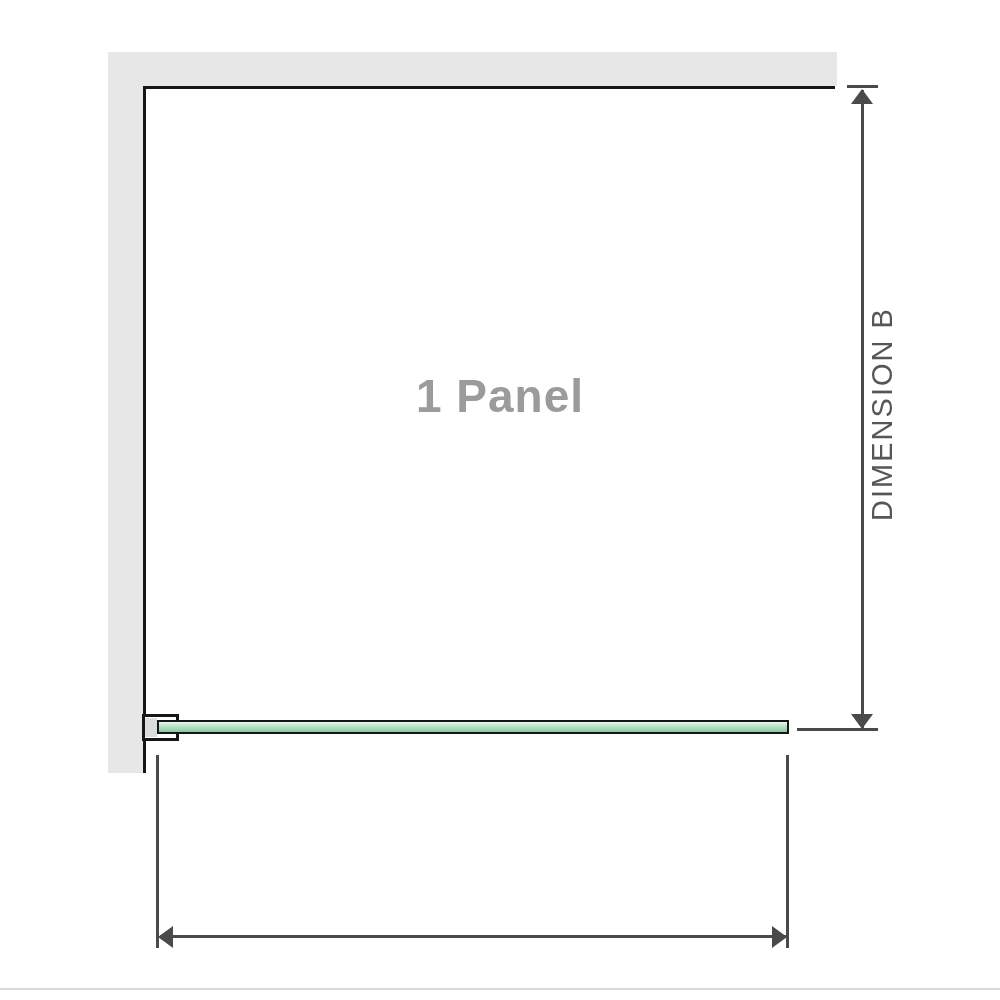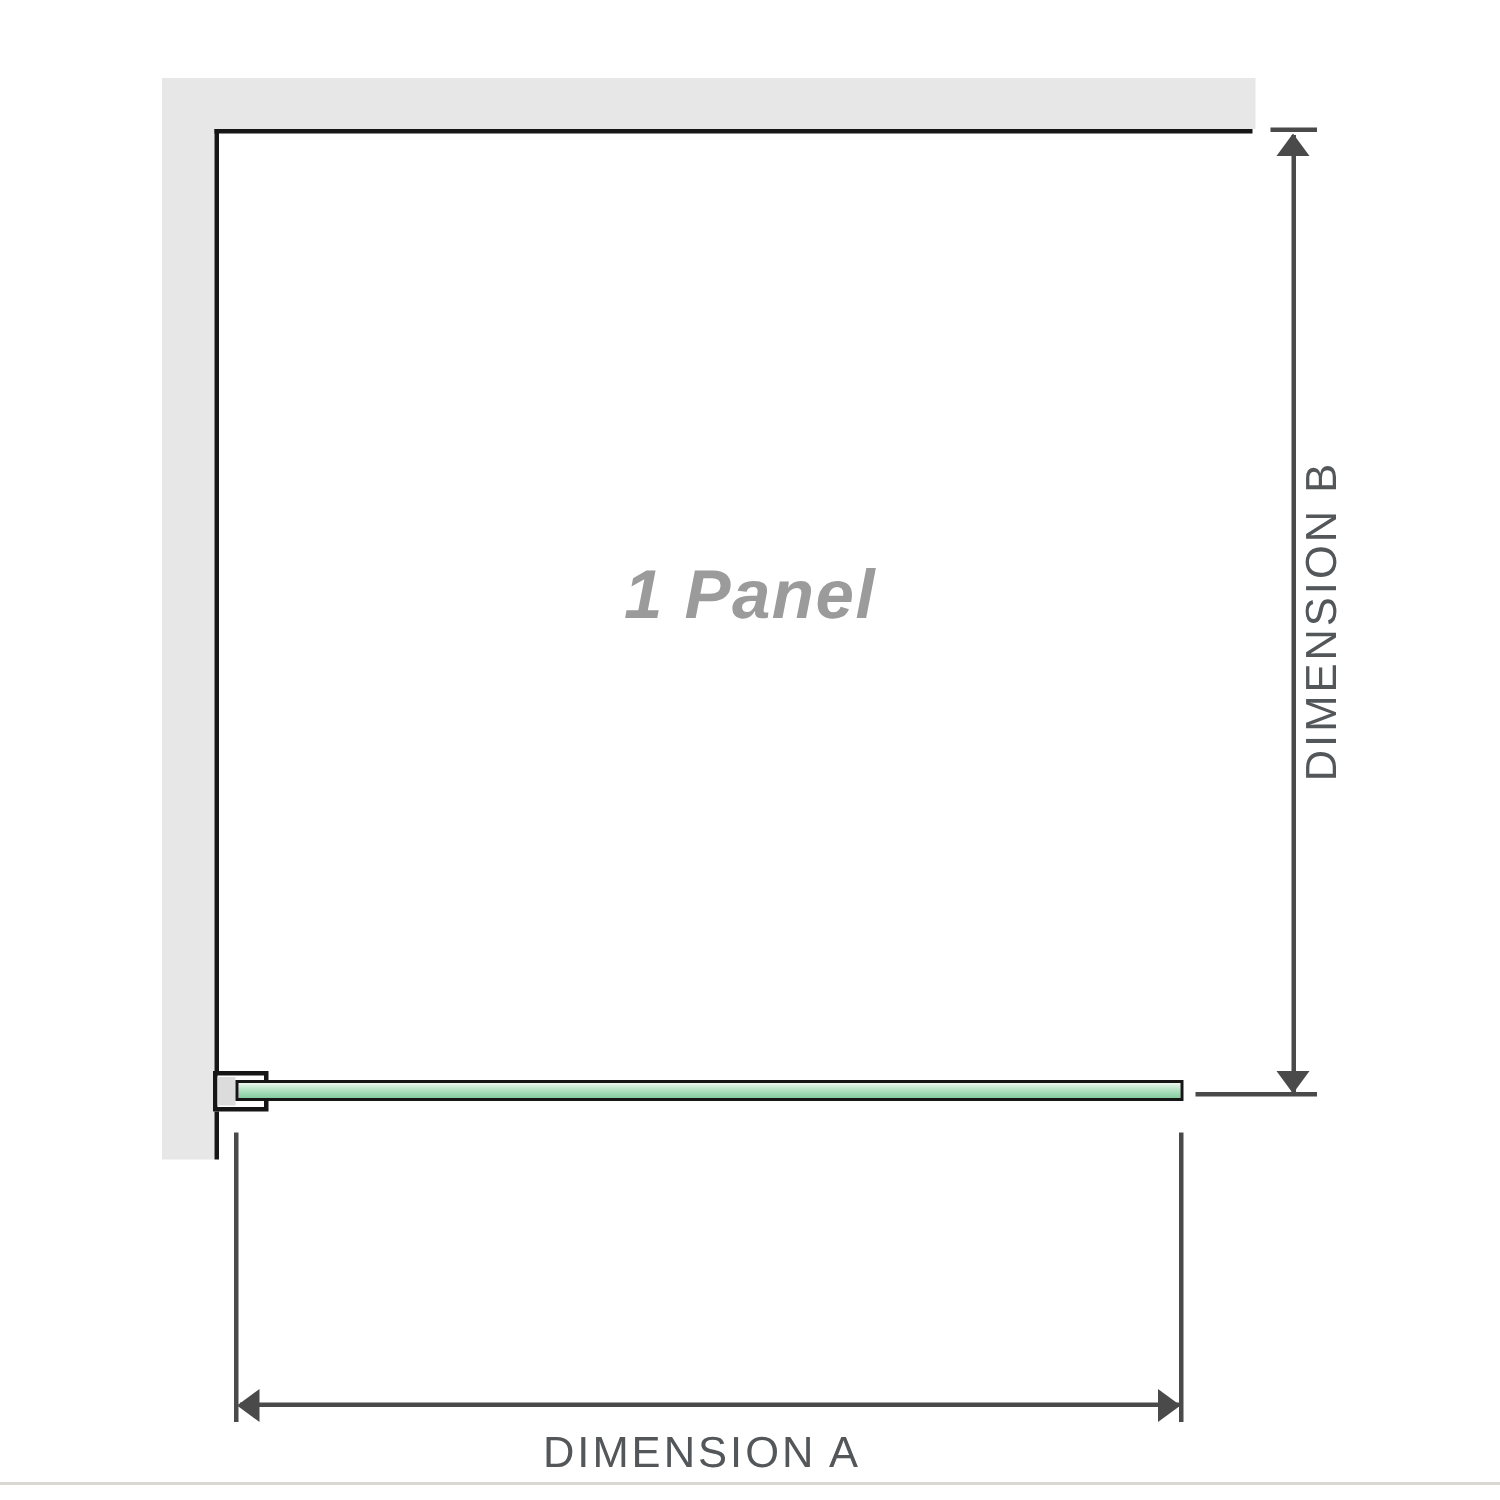--- a/index.html
+++ b/index.html
@@ -36,21 +36,20 @@
     border-left: 3px solid var(--panel-border, #161616);
     background: #ffffff;
     box-sizing: border-box;
     z-index: 2;
   }
 
   .panel-label {
     left: 500px; top: 396px;
     transform: translate(-50%, -50%);
     font-size: 46px;
-    font-style: italic;
     font-weight: bold;
     letter-spacing: 1px;
     color: var(--panel-text, #9b9b9b);
     white-space: nowrap;
     z-index: 3;
   }
 
   
   .bracket {
     left: 142px; top: 714px; width: 37px; height: 27px;
@@ -162,17 +161,16 @@
   <div class="abs dim-line dimb-line"></div>
   <div class="abs dimb-arrow-up"></div>
   <div class="abs dimb-arrow-down"></div>
   <div class="abs dimb-label">DIMENSION B</div>
 
   <div class="abs dim-ext dima-ext-left"></div>
   <div class="abs dim-ext dima-ext-right"></div>
   <div class="abs dim-line dima-line"></div>
   <div class="abs dima-arrow-left"></div>
   <div class="abs dima-arrow-right"></div>
-  <div class="abs dima-label">DIMENSION A</div>
 
   <div class="abs footer-line"></div>
 
 </div>
 
 </body></html>

